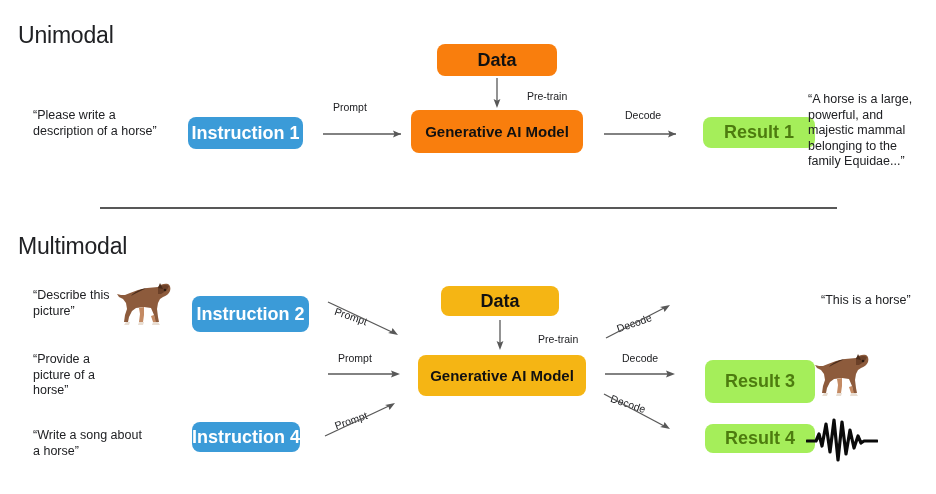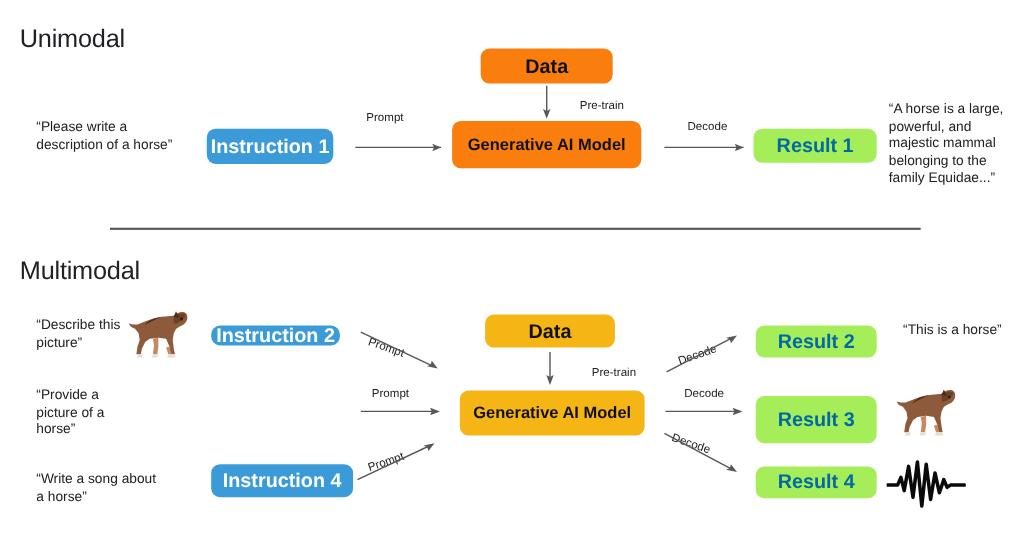--- a/index.html
+++ b/index.html
@@ -39,21 +39,21 @@
     display: flex;
     align-items: center;
     justify-content: center;
     border-radius: 8px;
     font-weight: 700;
     font-size: 18px;
     text-align: center;
     box-sizing: border-box;
   }
   .pill.blue   { background: #3b9bd8; color: #ffffff; }
-  .pill.green  { background: #a5ee5a; color: #0369a1; }
+  .pill.green  { background: #a5ee5a; color: #4d7c0f; margin-left: 18px; }
   .pill.orange { background: #f97e0d; color: #111111; }
   .pill.amber  { background: #f5b514; color: #111111; }
 
   .divider {
     background: #585858;
     height: 1.5px;
   }
 
   .edge-label {
     font-size: 10.5px;
@@ -122,40 +122,40 @@
     <path d="M44 6 C48 4 52 3 55 5 C54 8 51 11 47 13 L44 13 Z" fill="#6b4028"></path>
     <path d="M46 2 L49 8 L44 7 Z" fill="#4a2c1b"></path>
     <path d="M33 7 C28 9 22 12 17 15 C20 11 26 8 33 7 Z" fill="#4a2c1b"></path>
     <path d="M12 41 L10 44 L15 44 L16 41 Z" fill="#e8ddd2"></path>
     <path d="M25 41 L24 44 L29 44 L30 41 Z" fill="#e8ddd2"></path>
     <path d="M39 41 L38 44 L43 44 L44 41 Z" fill="#e8ddd2"></path>
     <path d="M44 41 L46 44 L41 44 L41 41 Z" fill="#e8ddd2"></path>
     <circle cx="51" cy="9" r="1.3" fill="#2a1910"></circle>
   </svg>
 
-  <div class="abs pill blue" style="left:192px; top:296px; width:117px; height:18px;">Instruction 2</div>
+  <div class="abs pill blue" style="left:192px; top:296px; width:117px; height:36px;">Instruction 2</div>
 
   <div class="abs edge-label rot-down" style="left:337px; top:305px;">Prompt</div>
   <svg class="abs arrow" style="left:328px; top:300px;" width="76" height="42">
     <line x1="0" y1="2" x2="66" y2="33" stroke="#585858" stroke-width="1.3"></line>
     <path d="M70 35 L60 33 L63.5 31.5 L64.5 28 Z" fill="#585858"></path>
   </svg>
 
   <div class="abs quote" style="left:33px; top:352px; width:90px;">“Provide a picture of a horse”</div>
 
 
   <div class="abs edge-label" style="left:338px; top:352px;">Prompt</div>
   <svg class="abs arrow" style="left:328px; top:368px;" width="80" height="12">
     <line x1="0" y1="6" x2="68" y2="6" stroke="#585858" stroke-width="1.3"></line>
     <path d="M72 6 L63 2.6 L64.5 6 L63 9.4 Z" fill="#585858"></path>
   </svg>
 
   <div class="abs quote" style="left:33px; top:428px; width:110px;">“Write a song about a horse”</div>
 
-  <div class="abs pill blue" style="left:192px; top:422px; width:129px; height:30px;">Instruction 4</div>
+  <div class="abs pill blue" style="left:192px; top:422px; width:108px; height:30px;">Instruction 4</div>
 
   <div class="abs edge-label rot-up" style="left:333px; top:420px;">Prompt</div>
   <svg class="abs arrow" style="left:325px; top:400px;" width="78" height="42">
     <line x1="0" y1="36" x2="66" y2="5" stroke="#585858" stroke-width="1.3"></line>
     <path d="M70 3 L60 5 L63.5 6.5 L64.5 10 Z" fill="#585858"></path>
   </svg>
 
   <div class="abs pill amber" style="left:441px; top:286px; width:118px; height:30px;">Data</div>
 
   <svg class="abs arrow" style="left:494px; top:320px;" width="12" height="32">
@@ -177,21 +177,20 @@
     <line x1="0" y1="6" x2="66" y2="6" stroke="#585858" stroke-width="1.3"></line>
     <path d="M70 6 L61 2.6 L62.5 6 L61 9.4 Z" fill="#585858"></path>
   </svg>
 
   <div class="abs edge-label rot-down" style="left:613px; top:392px;">Decode</div>
   <svg class="abs arrow" style="left:604px; top:392px;" width="74" height="46">
     <line x1="0" y1="2" x2="62" y2="35" stroke="#585858" stroke-width="1.3"></line>
     <path d="M66 37 L56 35 L59.5 33.5 L60.5 30 Z" fill="#585858"></path>
   </svg>
 
-  <div class="abs pill green" style="left:687px; top:296px; width:110px; height:29px;">Result 2</div>
   <div class="abs pill green" style="left:687px; top:360px; width:110px; height:43px;">Result 3</div>
   <div class="abs pill green" style="left:687px; top:424px; width:110px; height:29px;">Result 4</div>
 
   <div class="abs quote" style="left:821px; top:293px; width:95px;">“This is a horse”</div>
 
   <svg class="abs emoji-horse" style="left:812px; top:352px;" width="64" height="46" viewBox="0 0 64 46">
     <path d="M44 6 C47 3 51 2 54 3 C56 4 57 7 56 10 C55 13 52 15 49 16
              L46 18 L44 22 L43 28 L44 36 L45 41 L41 41 L40 34 L37 27
              L30 26 L22 27 L18 30 L15 36 L14 41 L10 41 L11 34 L13 28
              L12 22 L9 18 L5 16 L3 13 L7 14 L11 14 L16 12 L24 9 L33 7 Z" fill="#8d5b3c"></path>

